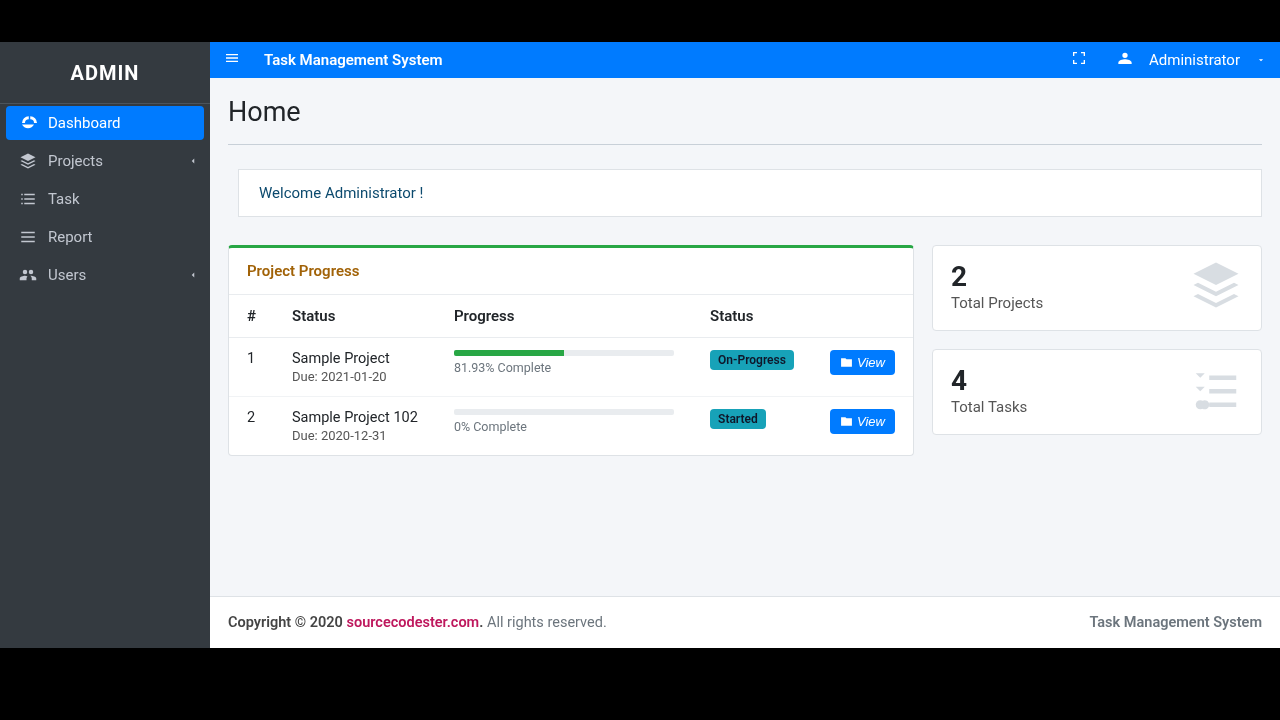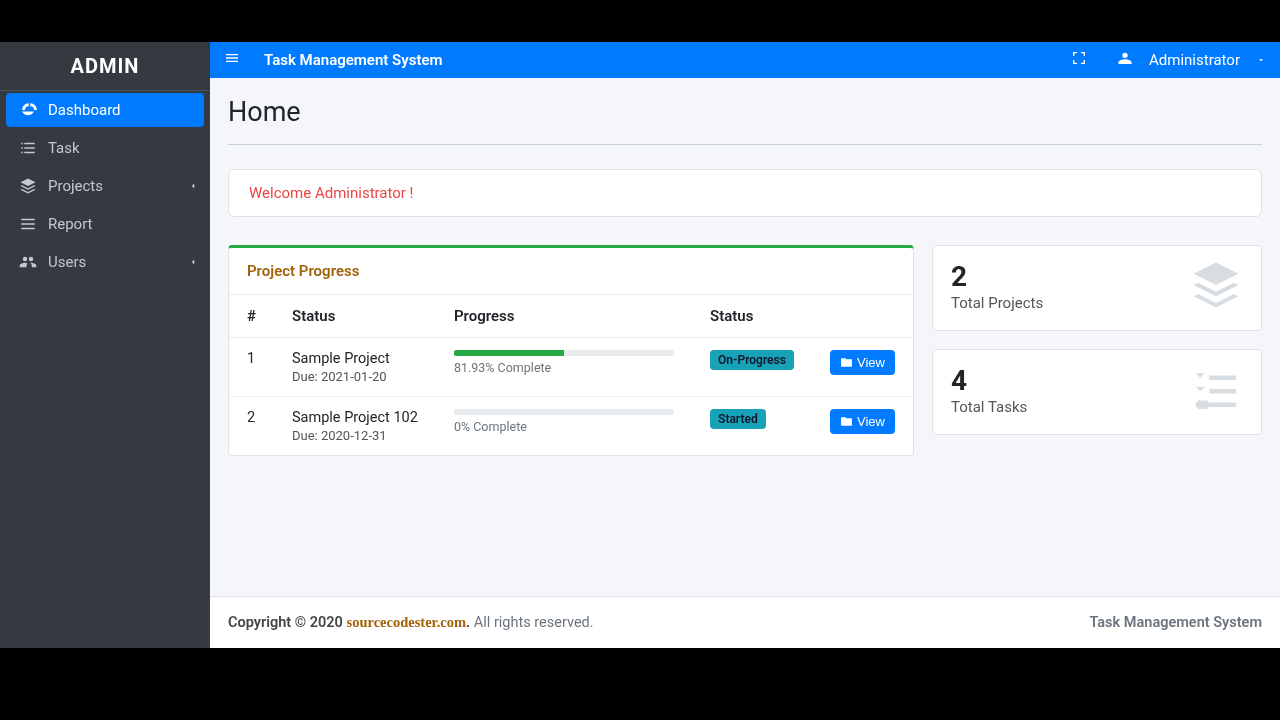--- a/index.html
+++ b/index.html
@@ -2,67 +2,67 @@
 <html><head>
 <meta charset="utf-8">
 <style>
   * { margin: 0; padding: 0; box-sizing: border-box; }
   body { font-family: -apple-system, BlinkMacSystemFont, "Segoe UI", Roboto, "Helvetica Neue", Arial, sans-serif; background: #000; width: 1280px; height: 720px; overflow: hidden; }
   .letterbox-top { height: 42px; background: #000; }
   .letterbox-bottom { height: 72px; background: #000; }
   .app { display: flex; height: 606px; background: #f4f6f9; }
   
   .sidebar { width: 210px; background: #343a40; color: #c2c7d0; display: flex; flex-direction: column; }
-  .brand { height: 49px; display: flex; align-items: center; justify-content: center; color: #fff; font-size: 20px; font-weight: 700; border-bottom: 1px solid #4b545c; letter-spacing: 1px; }
+  .brand { height: 62px; display: flex; align-items: center; justify-content: center; color: #fff; font-size: 20px; font-weight: 700; border-bottom: 1px solid #4b545c; letter-spacing: 1px; }
   .nav { padding: 0; }
   .nav-item { display: flex; align-items: center; padding: 10px 16px; font-size: 15px; cursor: pointer; position: relative; }
   .nav-item.active { background: #007bff; color: #ffffff; border-radius: 4px; margin: 2px 6px; padding: 8px 10px; }
   .nav-icon { width: 24px; display: inline-flex; align-items: center; justify-content: center; margin-right: 8px; }
   .nav-chevron { position: absolute; right: 12px; }
 
   .main { flex: 1; display: flex; flex-direction: column; }
   .topbar { height: 36px; background: #007bff; color: #fff; display: flex; align-items: center; padding: 0 14px; }
   .topbar .burger { margin-right: 24px; cursor: pointer; }
   .topbar .title { font-weight: 600; font-size: 15px; }
   .topbar .spacer { flex: 1; }
   .topbar .expand-icon { margin-right: 30px; cursor: pointer; }
   .topbar .user { display: flex; align-items: center; gap: 16px; cursor: pointer; font-size: 15px; }
 
   .content { flex: 1; padding: 18px 18px 0 18px; overflow: auto; }
   .page-title { font-size: 27px; font-weight: 400; color: #212529; }
   .hr { border: none; border-top: 1px solid #c8d0d8; margin: 16px 0 24px 0; }
   
-  .welcome-card { background: #fff; border: 1px solid #dee2e6; border-radius: 6px; padding: 14px 20px; font-size: 15px; color: #ef4444; margin-bottom: 28px; }
+  .welcome-card { background: #fff; border: 1px solid #dee2e6; border-radius: 0; padding: 14px 20px; font-size: 15px; color: #0c4a6e; margin-bottom: 28px; margin-left: 10px; }
   
   .row { display: flex; gap: 18px; align-items: flex-start; }
   .progress-card { flex: 1; background: #fff; border: 1px solid #dee2e6; border-radius: 4px; border-top: 3px solid #28a745; }
   .progress-card .card-header { padding: 14px 18px; font-weight: 600; font-size: 15px; color: #a16207; border-bottom: 1px solid #e9ecef; }
   
   table { width: 100%; border-collapse: collapse; }
   th { text-align: left; font-weight: 600; font-size: 15px; color: #212529; padding: 12px 18px; border-bottom: 1px solid #e9ecef; }
   td { padding: 12px 18px; border-bottom: 1px solid #f1f3f5; vertical-align: top; font-size: 14.5px; color: #212529; }
   tr:last-child td { border-bottom: none; }
   .due { font-size: 13px; color: #555; margin-top: 2px; }
   .progress-wrap .bar { height: 6px; background: #e9ecef; border-radius: 2px; overflow: hidden; margin-bottom: 4px; width: 220px; }
   .progress-wrap .fill { height: 100%; background: #28a745; }
   .progress-wrap .pct { font-size: 12.5px; color: #6c757d; }
   .badge { display: inline-block; padding: 3px 8px; border-radius: 4px; font-size: 12px; font-weight: 600; color: #0f172a; }
   .badge.onprogress { background: #17a2b8; }
   .badge.started { background: #17a2b8; }
-  .view-btn { display: inline-flex; align-items: center; gap: 4px; background: #007bff; color: #fff; border: none; border-radius: 4px; padding: 5px 10px; font-size: 13px; cursor: pointer; }
+  .view-btn { display: inline-flex; align-items: center; gap: 4px; background: #007bff; color: #fff; border: none; border-radius: 4px; padding: 5px 10px; font-size: 13px; cursor: pointer; font-style: italic; }
   
   .stats { width: 330px; display: flex; flex-direction: column; gap: 18px; }
   .stat-card { background: #fff; border: 1px solid #dee2e6; border-radius: 4px; padding: 12px 18px 14px 18px; display: flex; align-items: center; }
   .stat-card .num { font-size: 28px; font-weight: 700; color: #212529; line-height: 1.1; }
   .stat-card .label { font-size: 15px; color: #555; margin-top: 2px; }
   .stat-card .stat-icon { margin-left: auto; color: #d8dde2; }
   
   .footer { height: 52px; background: #fff; border-top: 1px solid #dee2e6; display: flex; align-items: center; padding: 0 18px; font-size: 14.5px; color: #6c757d; }
   .footer strong { color: #444; font-weight: 600; }
-  .footer a { color: #a16207; text-decoration: none; font-weight: 600; font-family: Liberation Serif, serif; }
+  .footer a { color: #be185d; text-decoration: none; font-weight: 600; }
   .footer .right { margin-left: auto; color: #6c757d; font-weight: 600; }
 </style>
 </head>
 <body>
 
 <div class="letterbox-top"></div>
 <div class="app">
   <aside class="sidebar">
     <div class="brand">ADMIN</div>
     <nav class="nav">
@@ -70,37 +70,37 @@
         <span class="nav-icon">
           <svg width="18" height="18" viewBox="0 0 24 24" fill="currentColor">
               <path d="M13 3a9 9 0 0 0-9 9h4a5 5 0 0 1 5-5V3zm2 0v4a5 5 0 0 1 5 5h4a9 9 0 0 0-9-9zM4 14h16a9 9 0 0 1-16 0z"></path>
             </svg>
         </span>
         <span>Dashboard</span>
       </div>
       <div class="nav-item">
         <span class="nav-icon">
           <svg width="18" height="18" viewBox="0 0 24 24" fill="currentColor">
-              <path d="M3 5h2v2H3V5zm4 0h14v2H7V5zM3 11h2v2H3v-2zm4 0h14v2H7v-2zM3 17h2v2H3v-2zm4 0h14v2H7v-2z"></path>
-            </svg>
-        </span>
-        <span>Task</span>
-      </div>
-      <div class="nav-item">
-        <span class="nav-icon">
-          <svg width="18" height="18" viewBox="0 0 24 24" fill="currentColor">
               <path d="M12 2 2 7l10 5 10-5-10-5zm-10 10 10 5 10-5-2-1-8 4-8-4-2 1zm0 5 10 5 10-5-2-1-8 4-8-4-2 1z"></path>
             </svg>
         </span>
         <span>Projects</span>
         <span class="nav-chevron">
           <svg width="10" height="10" viewBox="0 0 24 24" fill="currentColor">
               <path d="M15 6l-6 6 6 6V6z"></path>
             </svg>
         </span>
+      </div>
+      <div class="nav-item">
+        <span class="nav-icon">
+          <svg width="18" height="18" viewBox="0 0 24 24" fill="currentColor">
+              <path d="M3 5h2v2H3V5zm4 0h14v2H7V5zM3 11h2v2H3v-2zm4 0h14v2H7v-2zM3 17h2v2H3v-2zm4 0h14v2H7v-2z"></path>
+            </svg>
+        </span>
+        <span>Task</span>
       </div>
       <div class="nav-item">
         <span class="nav-icon">
           <svg width="18" height="18" viewBox="0 0 24 24" fill="currentColor">
               <path d="M3 5h18v2H3V5zm0 6h18v2H3v-2zm0 6h18v2H3v-2z"></path>
             </svg>
         </span>
         <span>Report</span>
       </div>
       <div class="nav-item">

